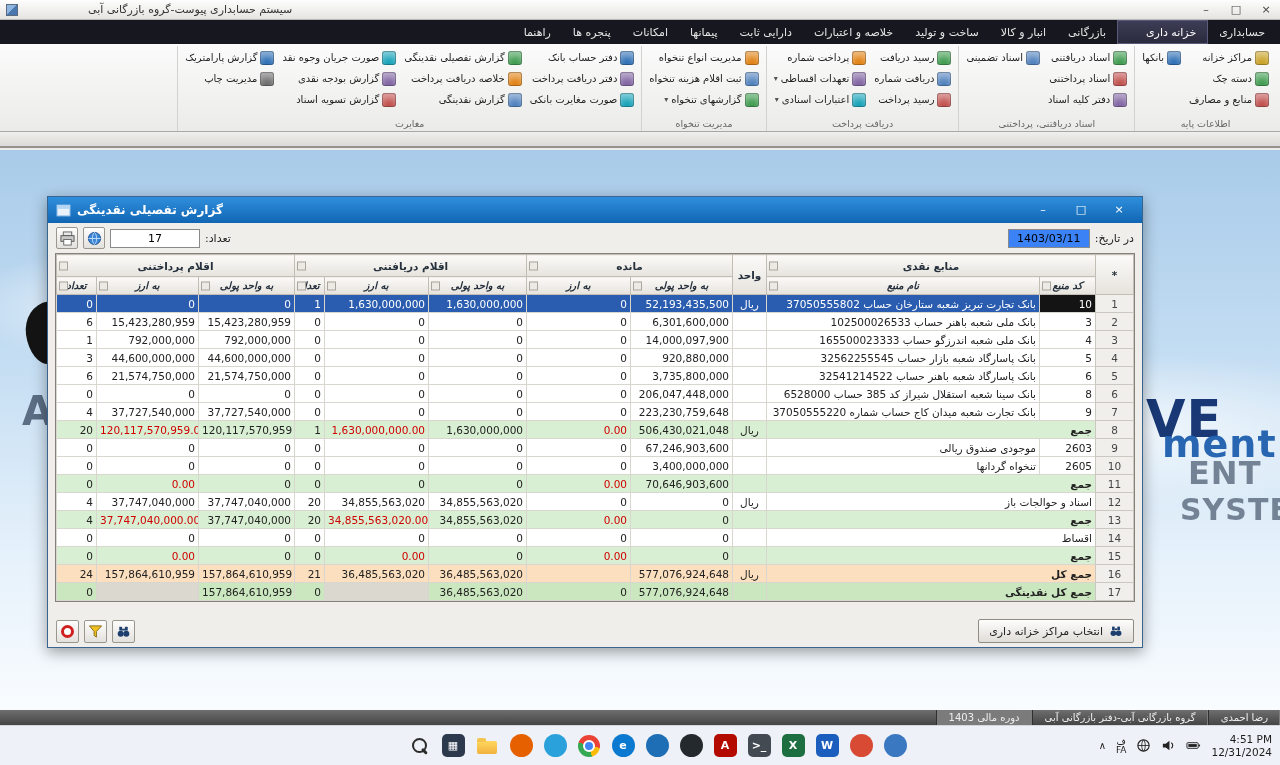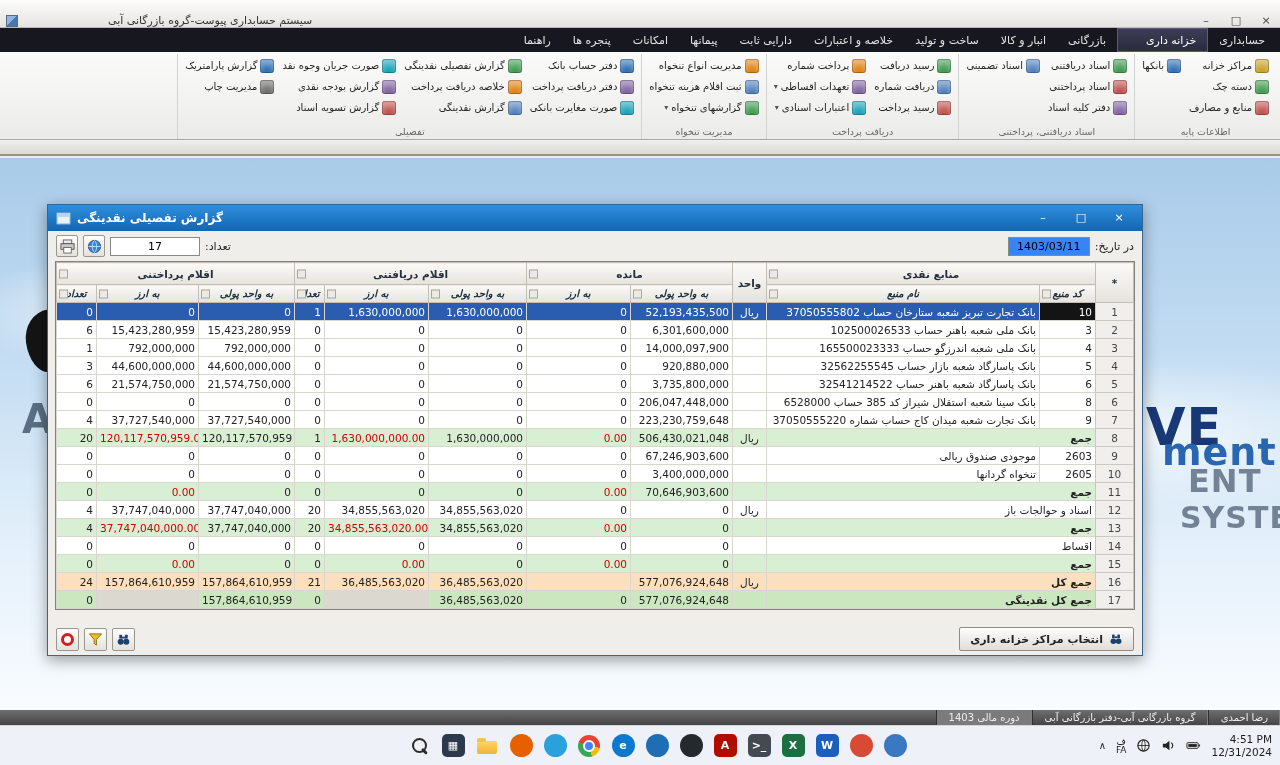--- a/index.html
+++ b/index.html
@@ -1,22 +1,22 @@
 <!DOCTYPE html>
 <html lang="fa"><head>
 <meta charset="utf-8">
 <style>
   * { margin:0; padding:0; box-sizing:border-box; }
   html,body { width:1280px; height:765px; overflow:hidden; }
   body { font-family:"DejaVu Sans",sans-serif; font-size:11px; color:#222; }
   .screen { width:1280px; height:765px; display:flex; flex-direction:column; background:#d4d0c8; }
 
   
-  .titlebar { height:28px; background:linear-gradient(#fdfdfd,#e6e4e1); border-bottom:1px solid #b8b8b8;
-              display:flex; align-items:flex-end; padding:0 6px; flex:none;gap:20px; }
+  .titlebar { height:20px; background:linear-gradient(#fdfdfd,#e6e4e1); border-bottom:1px solid #b8b8b8;
+              display:flex; align-items:center; padding:0 6px; flex:none; }
   .app-icon { width:12px; height:12px; background:#7a8aa0; border:1px solid #5a6a80; margin-right:70px;
               background:linear-gradient(135deg,#8fb6e0 50%,#4a77ad 50%); }
   .titlebar-title { direction:rtl; font-size:11px; color:#333; }
   .win-controls { margin-left:auto; display:flex; gap:14px; color:#444; font-size:11px; }
   .win-btn { width:16px; text-align:center; cursor:pointer; }
 
   
   .menubar { height:24px; background:#17171f; display:flex; direction:rtl; align-items:stretch; padding:0 4px; flex:none; }
   .menu-item { color:#e6e6e6; font-size:11px; padding:0 11px; display:flex; align-items:center; cursor:default; }
   .menu-item.active { background:linear-gradient(#3c3c55,#2b2b3e); border:1px solid #5a5a7d; color:#fff;padding-left:28px; }
@@ -92,21 +92,21 @@
   tr.selected td.kod { background:#141414; color:#fff; }
   td.red { color:#cf0000; }
 
   
   .dlg-footer { margin-top:auto; height:32px; display:flex; align-items:center; padding:0 8px; gap:5px; flex:none; }
   .mini-btn { width:23px; height:23px; background:linear-gradient(#fefefe,#e3e1dd); border:1px solid #9a978f;
               border-radius:2px; display:flex; align-items:center; justify-content:center; cursor:pointer; }
   .ring { width:13px; height:13px; border:3.5px solid #cf1f1f; border-radius:50%; background:#fff; }
   .big-btn { margin-left:auto; height:24px; display:flex; direction:rtl; align-items:center; gap:6px;
              padding:0 10px; background:linear-gradient(#fdfdfc,#e0ddd8); border:1px solid #8f8c84;
-             border-radius:2px; font-size:11px; cursor:pointer;font-weight:bold; }
+             border-radius:2px; font-size:11px; cursor:pointer; }
 
   
   .statusbar { height:15px; background:linear-gradient(#6e6e6e,#454545); display:flex; direction:rtl;
                align-items:stretch; font-size:10px; color:#efefef; flex:none; }
   .sb-seg { padding:0 12px; display:flex; align-items:center; border-left:1px solid #2f2f2f;
             box-shadow:-1px 0 0 #7d7d7d inset; white-space:nowrap; }
   .sb-seg.light { background:#7b7b7b; }
 
   
   .taskbar { height:40px; background:#eef1f7; border-top:1px solid #d3d7df; position:relative; flex:none; }
@@ -321,21 +321,21 @@
             <div class="ribbon-btn">
               <span class="ic" style="background: rgb(46, 111, 181);"></span>
               <span class="rb-label">گزارش پارامتریک</span>
             </div>
             <div class="ribbon-btn">
               <span class="ic" style="background: rgb(109, 109, 109);"></span>
               <span class="rb-label">مدیریت چاپ</span>
             </div>
           </div>
         </div>
-        <div class="rg-label">تفصیلی</div>
+        <div class="rg-label">مغایرت</div>
       </div>
     </div>
 
   <div class="workspace">
     <div class="mdi-strip"></div>
     <div class="mdi-area">
       <div class="ink-blob"></div>
     <span class="wm" style="left: 22px; top: 238px; font-size: 40px; color: rgb(85, 104, 126);">AL</span>
         <span class="wm" style="left: 1146px; top: 240px; font-size: 51px; color: rgb(14, 47, 110);">VE</span>
         <span class="wm" style="left: 1162px; top: 272px; font-size: 38px; color: rgb(31, 95, 174);">ment</span>

